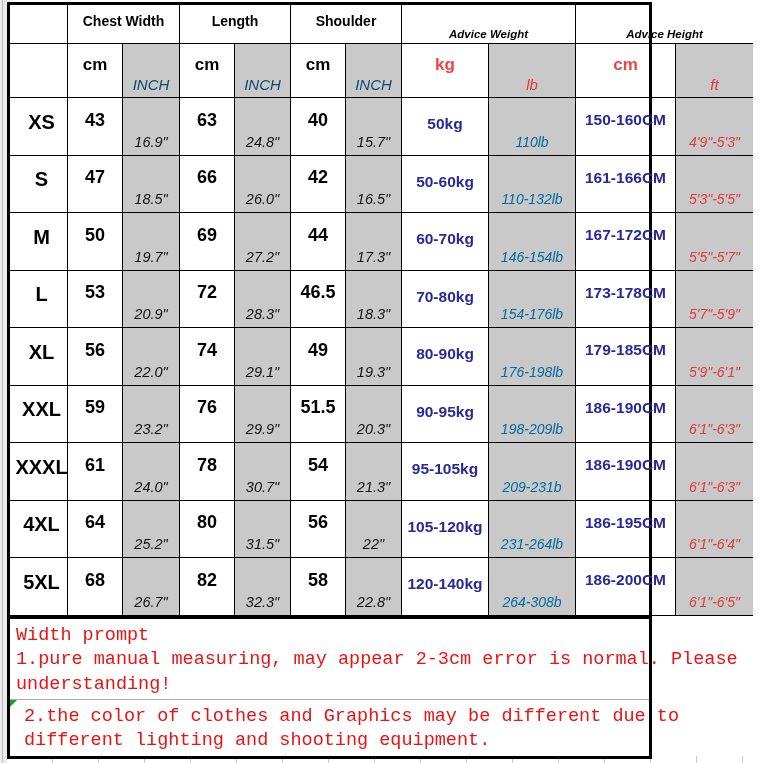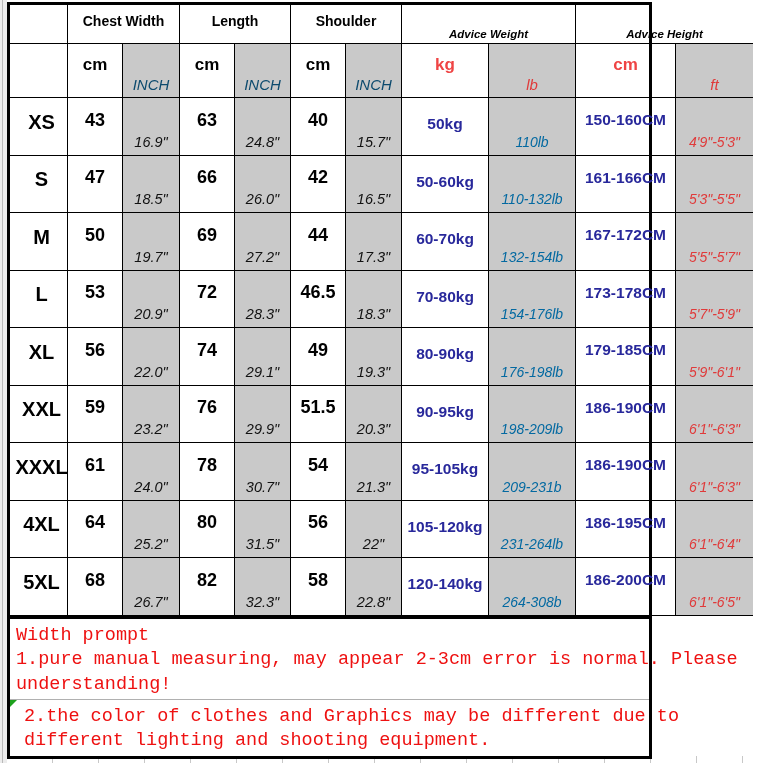--- a/index.html
+++ b/index.html
@@ -103,21 +103,21 @@
       <div class="cell c-hcm">161-166CM</div>
       <div class="cell c-ft noright">5'3"-5'5"</div>
       <div class="cell c-size">M</div>
       <div class="cell c-num">50</div>
       <div class="cell c-inch">19.7"</div>
       <div class="cell c-num">69</div>
       <div class="cell c-inch">27.2"</div>
       <div class="cell c-num">44</div>
       <div class="cell c-inch">17.3"</div>
       <div class="cell c-kg">60-70kg</div>
-      <div class="cell c-lb">132-154lb</div>
+      <div class="cell c-lb">146-154lb</div>
       <div class="cell c-hcm">167-172CM</div>
       <div class="cell c-ft noright">5'5"-5'7"</div>
       <div class="cell c-size">L</div>
       <div class="cell c-num">53</div>
       <div class="cell c-inch">20.9"</div>
       <div class="cell c-num">72</div>
       <div class="cell c-inch">28.3"</div>
       <div class="cell c-num">46.5</div>
       <div class="cell c-inch">18.3"</div>
       <div class="cell c-kg">70-80kg</div>

